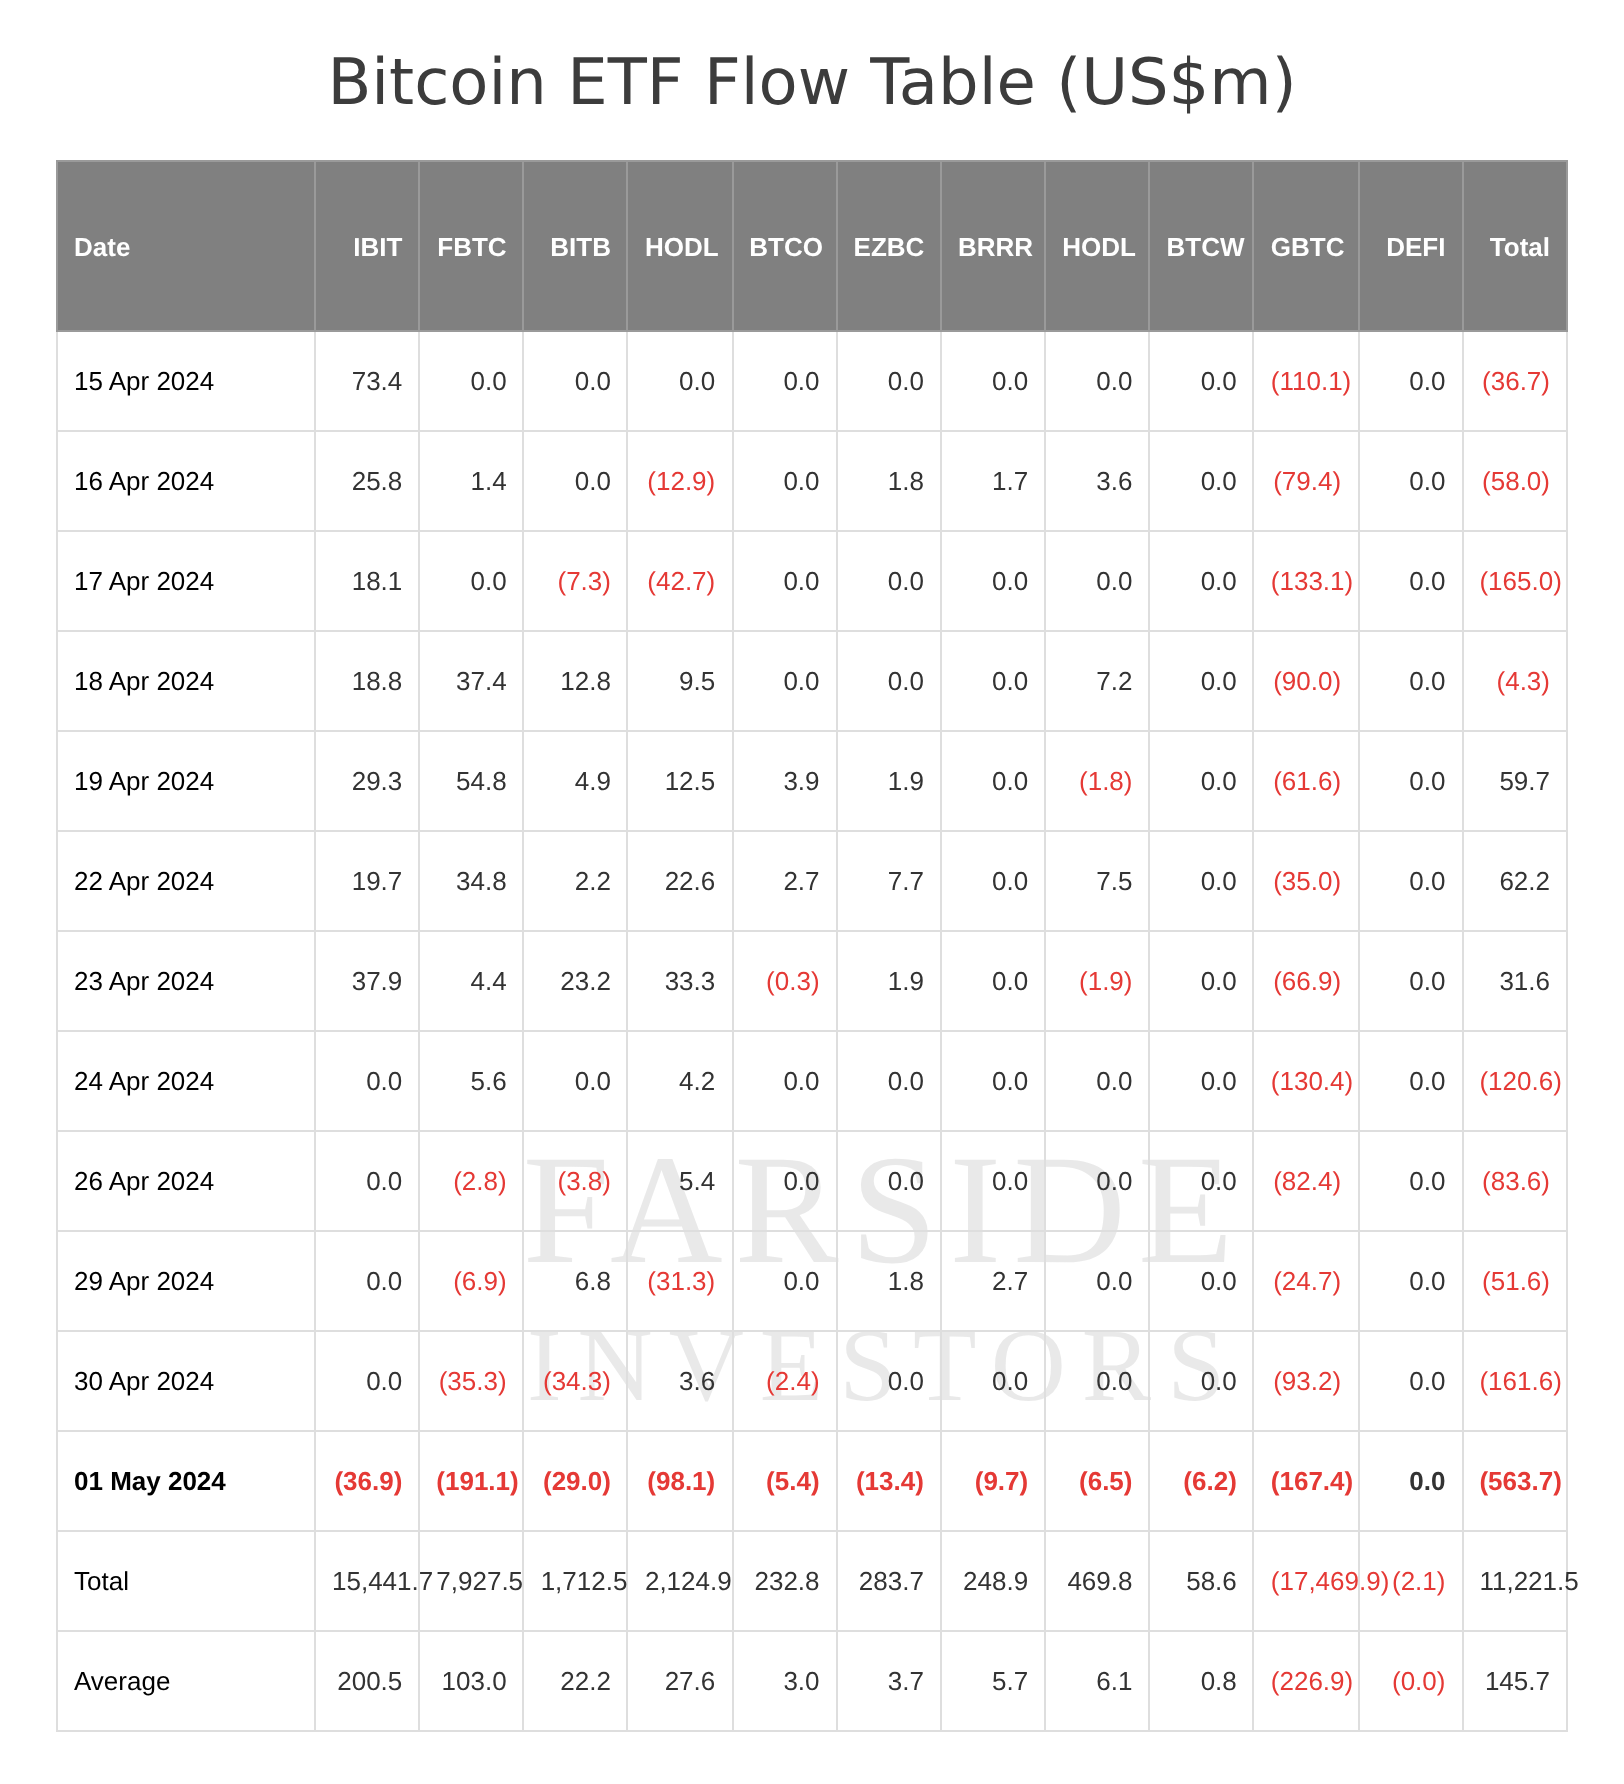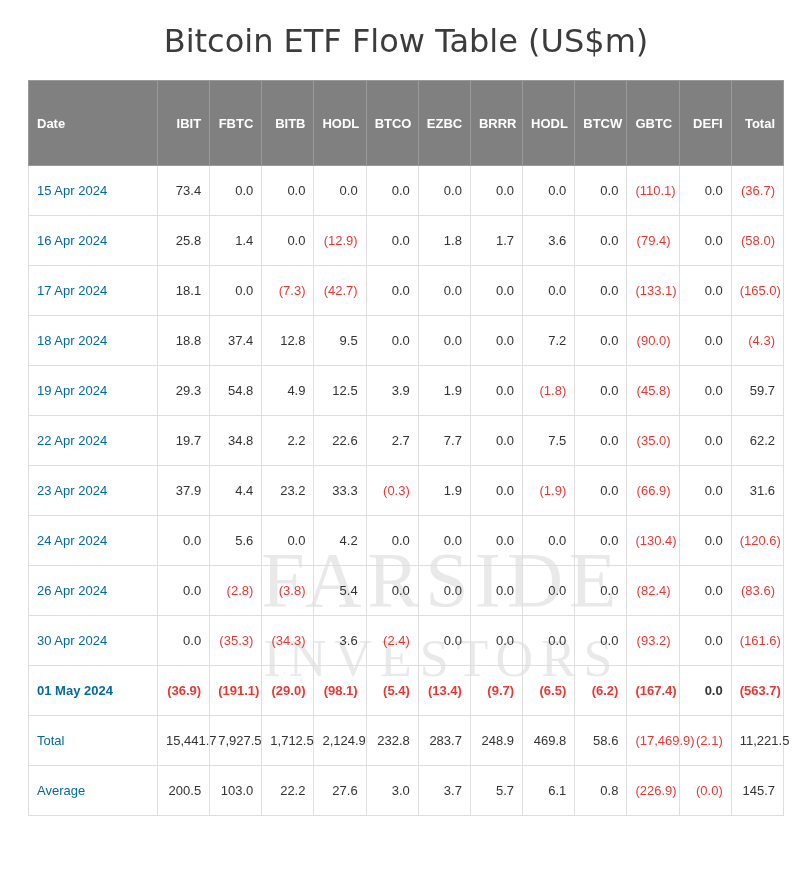--- a/index.html
+++ b/index.html
@@ -62,21 +62,21 @@
     height: 49px;
     padding: 0 8px;
     text-align: right;
     border: 1px solid #dedede;
     vertical-align: middle;
     white-space: nowrap;
     background: rgba(255,255,255,0.0);
   }
   table.flow tbody td.date-c {
     text-align: left;
-    color: #0369a1;
+    color: #000000;
   }
   tr.highlight td {
     background: #7df77d;
     font-weight: bold;
     height: 44px;
   }
   tr.total-row td {
     background: #eceff5;
     height: 44px;
   }
@@ -212,21 +212,21 @@
             <td class="date-c">19 Apr 2024</td>
             <td class="pos">29.3</td>
             <td class="pos">54.8</td>
             <td class="pos">4.9</td>
             <td class="pos">12.5</td>
             <td class="pos">3.9</td>
             <td class="pos">1.9</td>
             <td class="pos">0.0</td>
             <td class="neg">(1.8)</td>
             <td class="pos">0.0</td>
-            <td class="neg">(45.8)</td>
+            <td class="neg">(61.6)</td>
             <td class="pos">0.0</td>
             <td class="pos">59.7</td>
           </tr>
           <tr>
             <td class="date-c">22 Apr 2024</td>
             <td class="pos">19.7</td>
             <td class="pos">34.8</td>
             <td class="pos">2.2</td>
             <td class="pos">22.6</td>
             <td class="pos">2.7</td>
@@ -275,20 +275,35 @@
             <td class="neg">(3.8)</td>
             <td class="pos">5.4</td>
             <td class="pos">0.0</td>
             <td class="pos">0.0</td>
             <td class="pos">0.0</td>
             <td class="pos">0.0</td>
             <td class="pos">0.0</td>
             <td class="neg">(82.4)</td>
             <td class="pos">0.0</td>
             <td class="neg">(83.6)</td>
+          </tr>
+          <tr>
+            <td class="date-c">29 Apr 2024</td>
+            <td class="pos">0.0</td>
+            <td class="neg">(6.9)</td>
+            <td class="pos">6.8</td>
+            <td class="neg">(31.3)</td>
+            <td class="pos">0.0</td>
+            <td class="pos">1.8</td>
+            <td class="pos">2.7</td>
+            <td class="pos">0.0</td>
+            <td class="pos">0.0</td>
+            <td class="neg">(24.7)</td>
+            <td class="pos">0.0</td>
+            <td class="neg">(51.6)</td>
           </tr>
           <tr>
             <td class="date-c">30 Apr 2024</td>
             <td class="pos">0.0</td>
             <td class="neg">(35.3)</td>
             <td class="neg">(34.3)</td>
             <td class="pos">3.6</td>
             <td class="neg">(2.4)</td>
             <td class="pos">0.0</td>
             <td class="pos">0.0</td>

